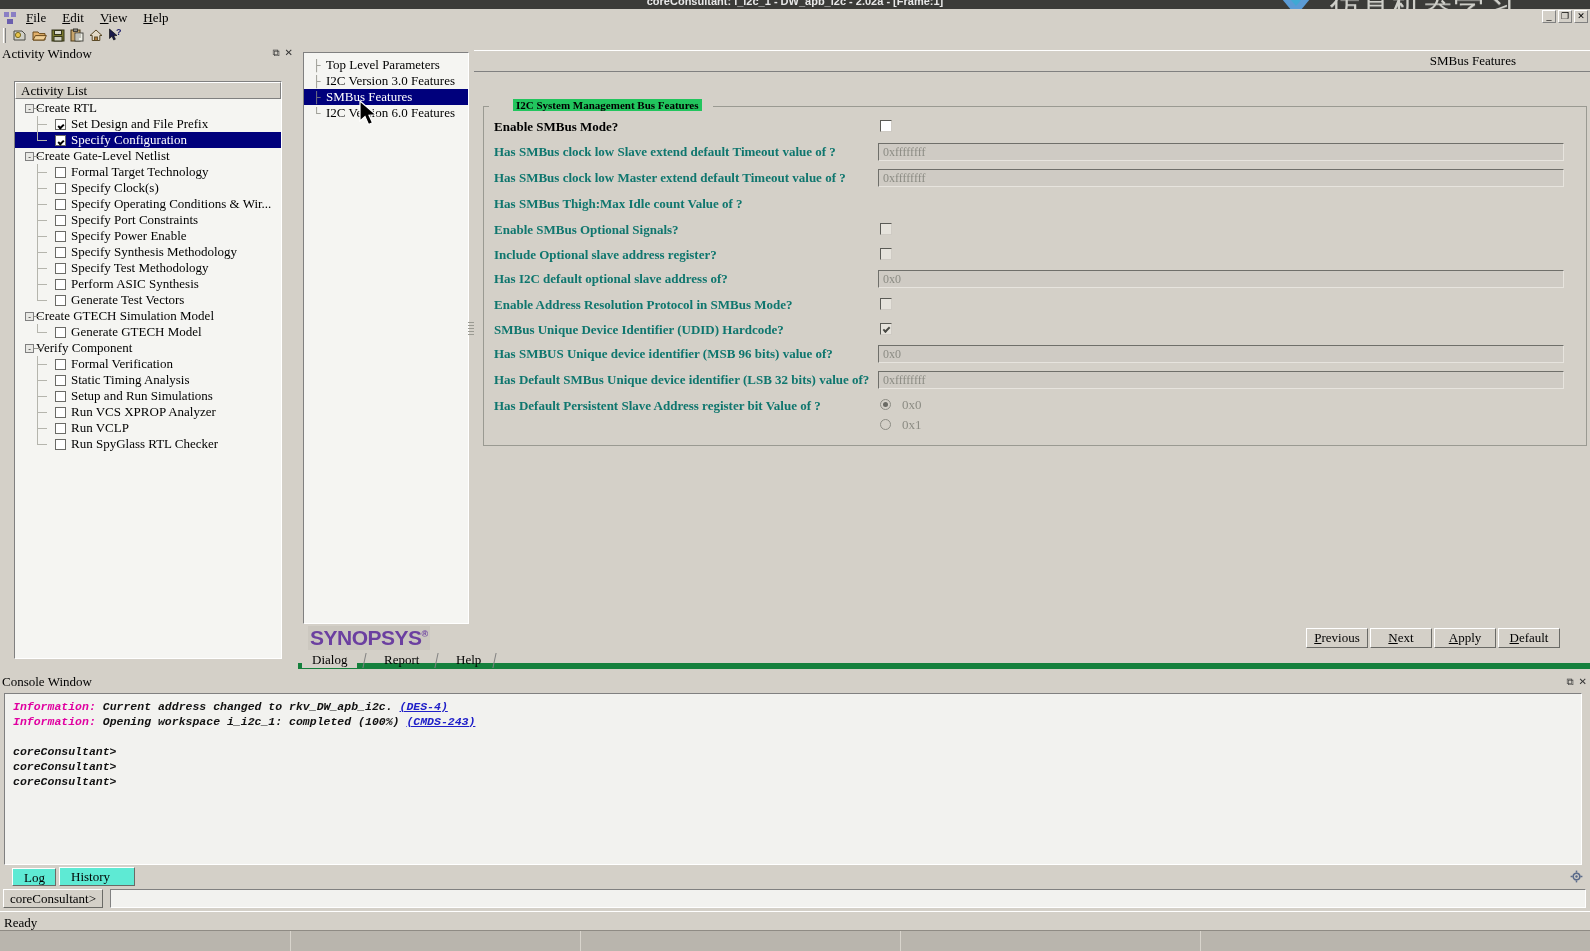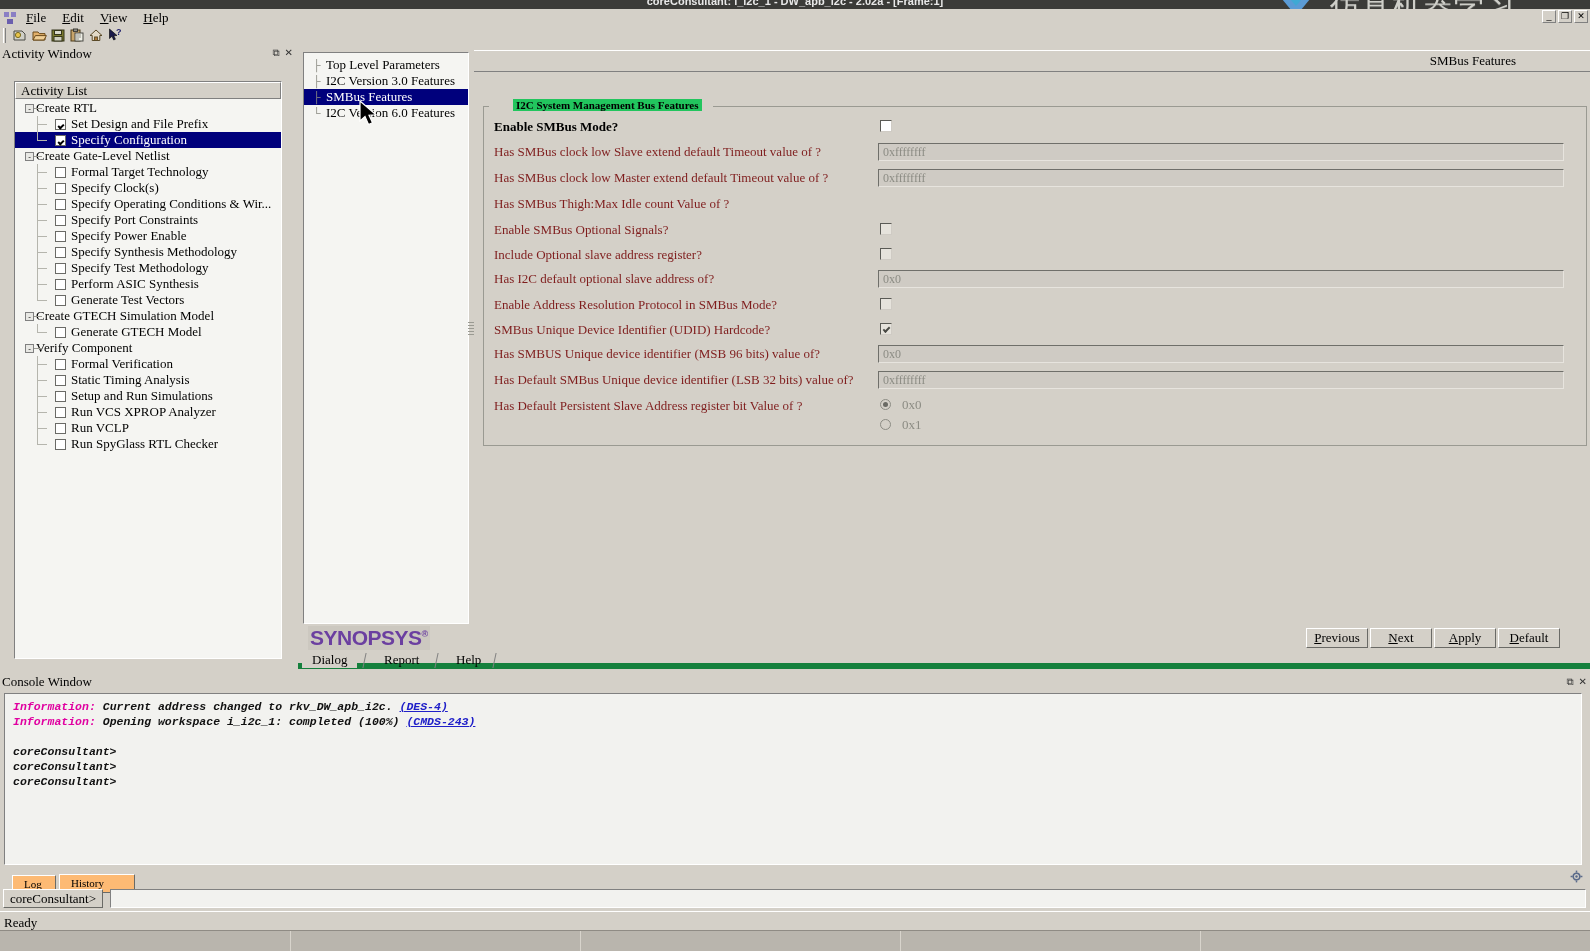--- a/index.html
+++ b/index.html
@@ -218,21 +218,21 @@
   }
 
   .frow {
     position:absolute; left:10px; width:1094px; height:22px;
   }
   .flabel {
     position:absolute; left:10px; top:0; font-size:13px;
     white-space:nowrap; line-height:18px;
   }
   .flabel.enabled { color:#000; font-weight:bold; }
-  .flabel.disabled { color:#7f1d1d; }
+  .flabel.disabled { color:#0f766e;font-weight:bold; }
   .fcheck {
     position:absolute; left:396px; top:2px;
     width:12px; height:12px;
     background:#fff;
     border-top:1px solid #5a5a55;
     border-left:1px solid #5a5a55;
     border-right:1px solid #cfcbc4;
     border-bottom:1px solid #cfcbc4;
   }
   .fcheck.dim { background:#e6e3dc; }
@@ -300,23 +300,23 @@
   }
   .ckey { color:#e000a0; }
   .cmsg { color:#111; }
   .clink { color:#2020c8; text-decoration:underline; }
   .cprompt { color:#111; font-family:"Liberation Mono", monospace;
              font-size:11.5px; font-style:italic; font-weight:bold; line-height:15px;}
 
   #logtabs { position:absolute; left:4px; top:193px; width:1580px; height:20px; }
   .ltab {
     position:absolute; top:0; height:19px; line-height:17px;
-    font-size:11px; padding:0 11px;
-    background:#fdba74;
-    border:1px solid; border-color:#fff #6a6a66 #6a6a66 #fff;margin-top:7px;
+    font-size:13px; padding:0 11px;
+    background:#5eead4;
+    border:1px solid; border-color:#fff #6a6a66 #6a6a66 #fff;
   }
   .ltab.active { top:1px; height:18px; }
   #gearicon { position:absolute; right:7px; top:196px; width:13px;height:13px; }
 
   #cmdrow { position:absolute; left:0; top:888px; width:1590px; height:22px; }
   #cmdlabel {
     position:absolute; left:3px; top:1px; width:100px; height:19px;
     background:#d4d0c8;
     border:1px solid; border-color:#fff #6a6a66 #6a6a66 #fff;
     font-size:13px; text-align:center; line-height:17px;

